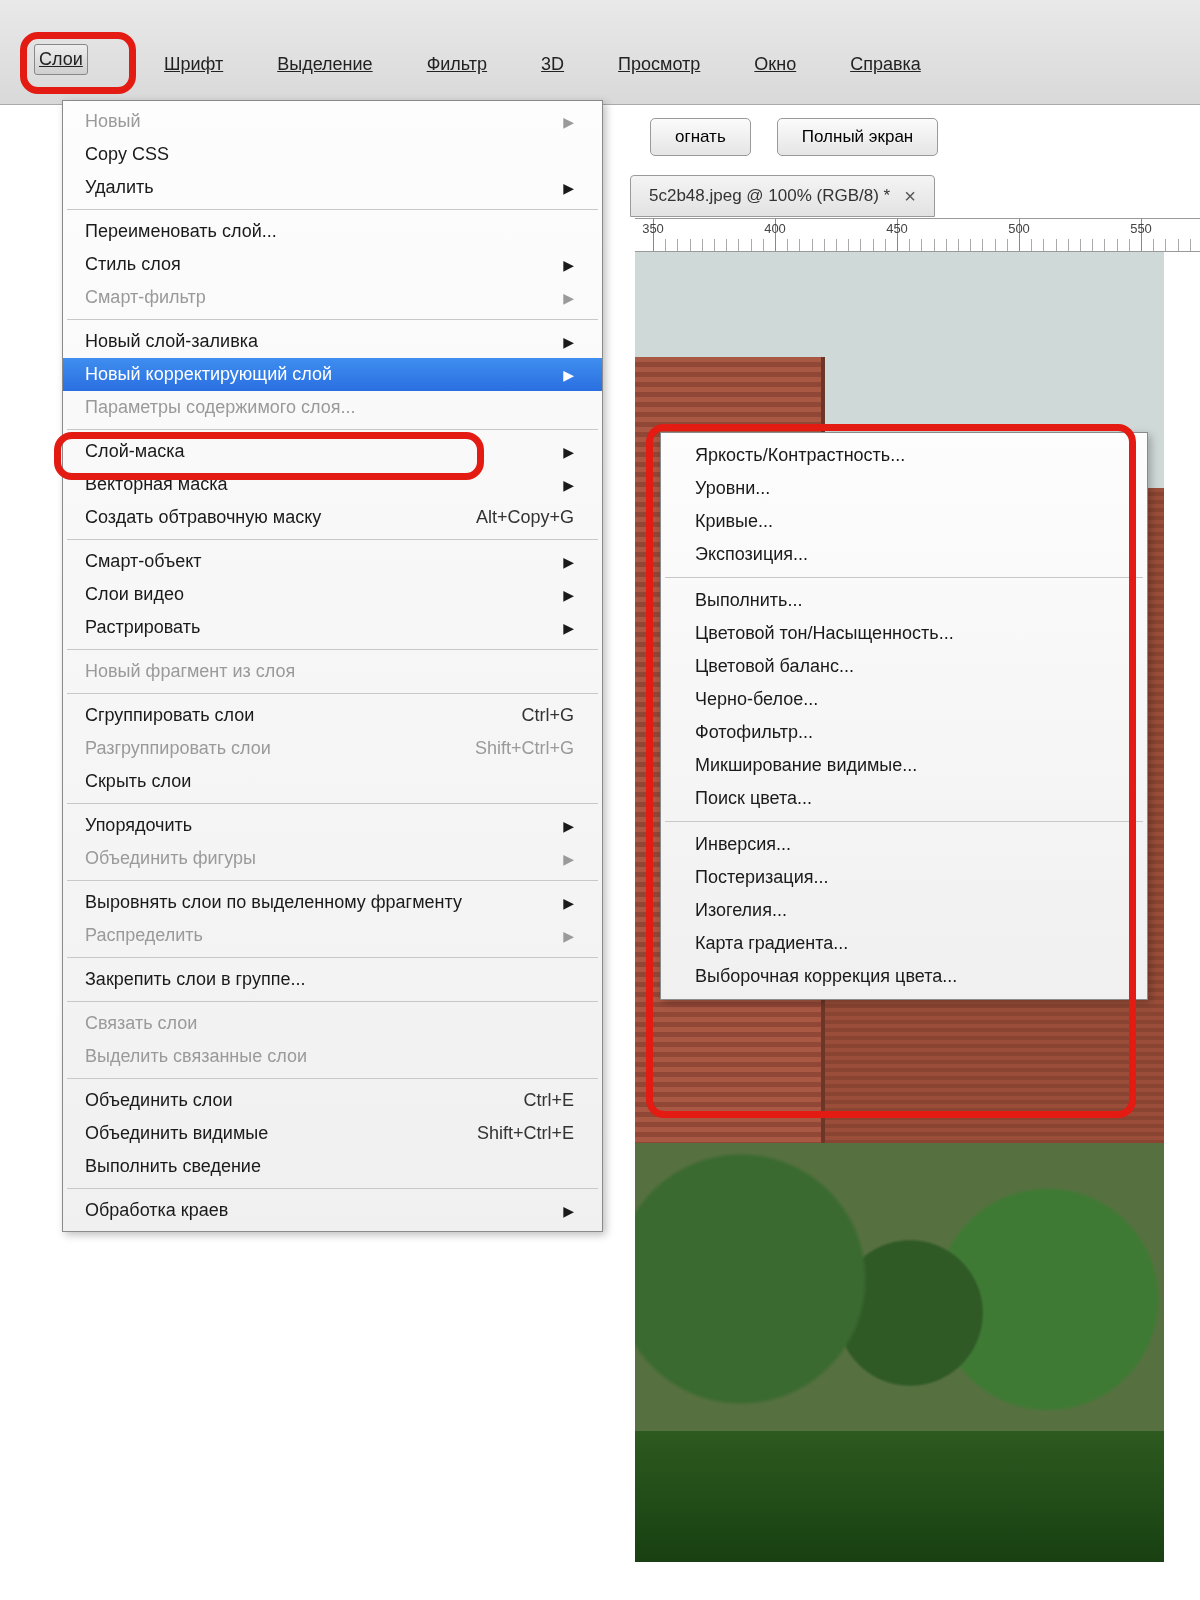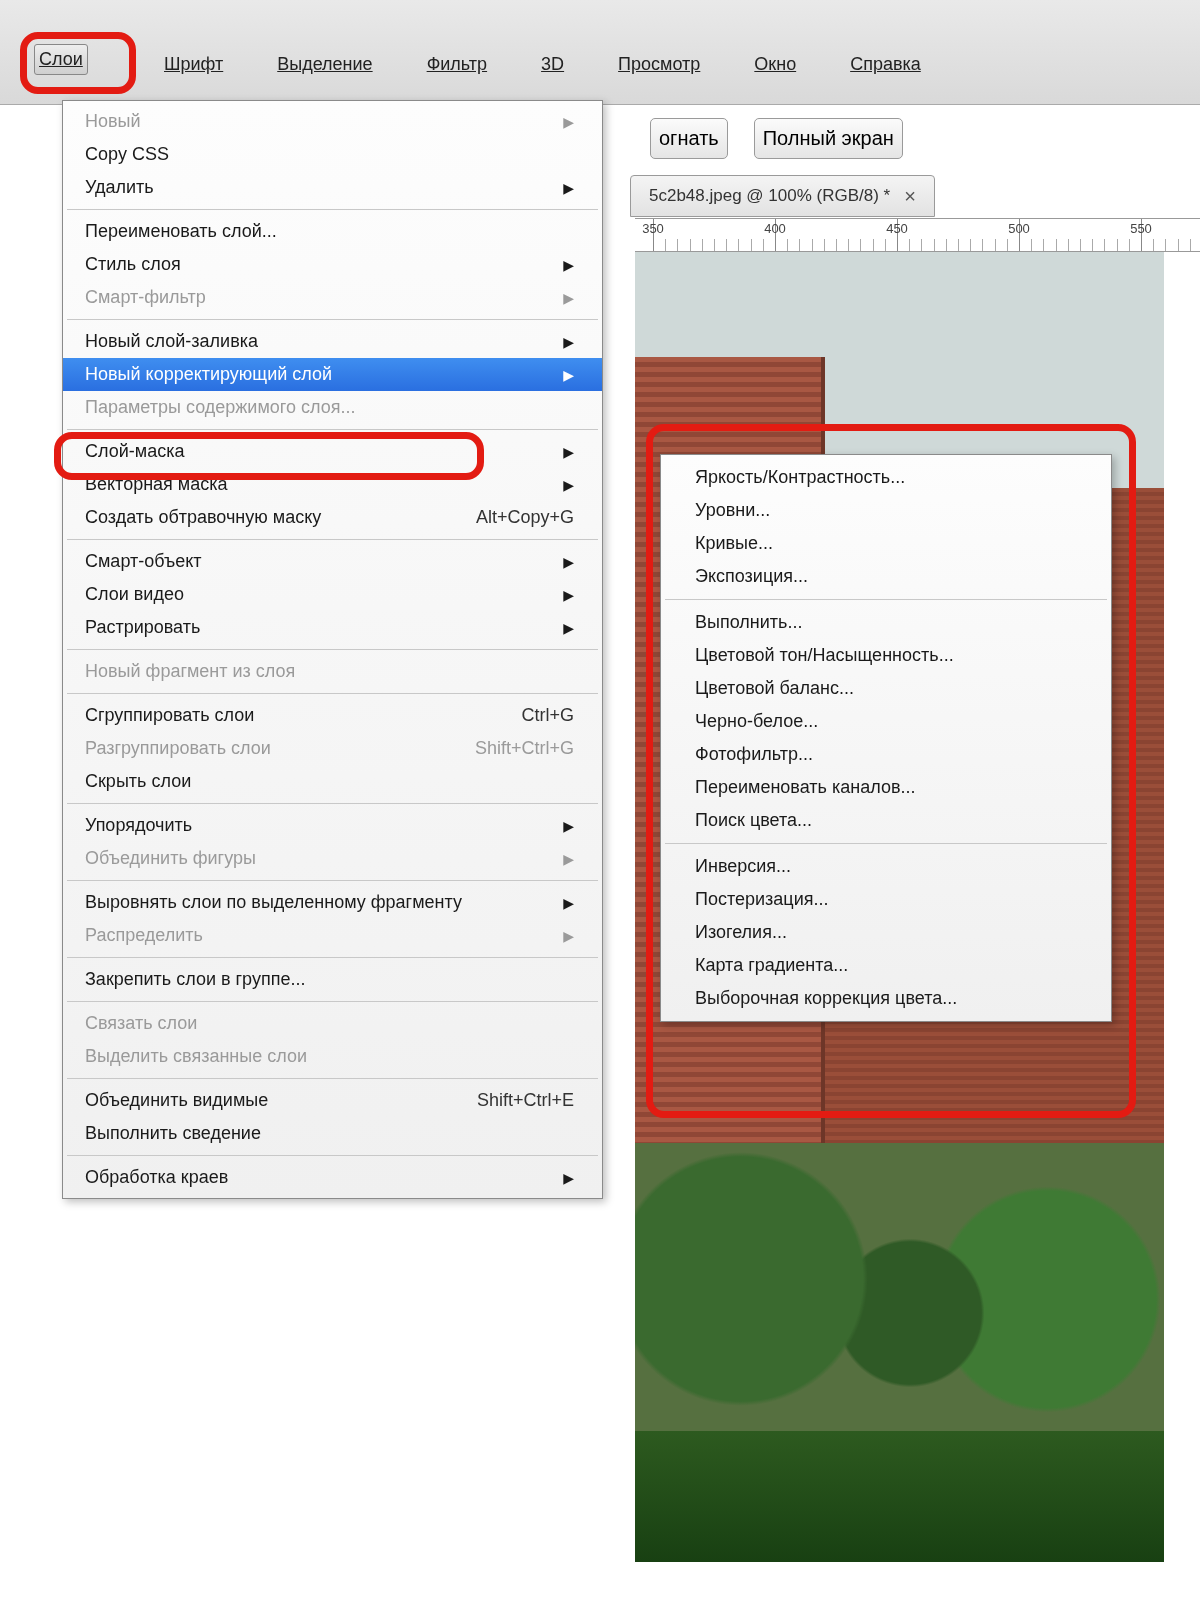--- a/index.html
+++ b/index.html
@@ -39,22 +39,22 @@
 
   
   .toolbar {
     position: absolute;
     left: 650px; top: 118px;
     display: flex;
     gap: 26px;
   }
   .toolbar button {
     font-family: inherit;
-    font-size: 20px;
-    padding: 8px 8px;
+    font-size: 17px;
+    padding: 8px 24px;
     background: linear-gradient(#fbfbfb,#e5e5e5);
     border: 1px solid #9a9a9a;
     border-radius: 5px;
   }
 
   
   .doctab {
     position: absolute;
     left: 630px; top: 175px;
     height: 42px;
@@ -160,28 +160,27 @@
   .menu hr {
     border: none;
     border-top: 1px solid #c8c8c8;
     margin: 5px 4px;
   }
 
   
   .submenu {
     position: absolute;
     left: 660px; top: 432px;
-    width: 452px;
+    width: 488px;
     background: linear-gradient(#fdfdfd,#f0f0f0);
     border: 1px solid #8a8a8a;
     box-shadow: 3px 3px 8px rgba(0,0,0,.25);
     padding: 6px 0;
     color: #1a1a1a;
     z-index: 60;
-    margin-top: 22px;
   }
   .submenu .item {
     padding: 6px 30px 6px 34px;
     white-space: nowrap;
   }
   .submenu hr {
     border:none; border-top:1px solid #c8c8c8;
     margin: 6px 4px;
   }
 
@@ -381,20 +380,24 @@
     </div>
     <hr>
     <div class="item disabled">
       <span>Связать слои</span>
     </div>
     <div class="item disabled">
       <span>Выделить связанные слои</span>
     </div>
     <hr>
     <div class="item">
+      <span>Объединить слои</span>
+      <span class="shortcut">Ctrl+E</span>
+    </div>
+    <div class="item">
       <span>Объединить видимые</span>
       <span class="shortcut">Shift+Ctrl+E</span>
     </div>
     <div class="item">
       <span>Выполнить сведение</span>
     </div>
     <hr>
     <div class="item">
       <span>Обработка краев</span>
       <span class="arrow">▶</span>
@@ -405,21 +408,21 @@
     <div class="item">Яркость/Контрастность...</div>
     <div class="item">Уровни...</div>
     <div class="item">Кривые...</div>
     <div class="item">Экспозиция...</div>
     <hr>
     <div class="item">Выполнить...</div>
     <div class="item">Цветовой тон/Насыщенность...</div>
     <div class="item">Цветовой баланс...</div>
     <div class="item">Черно-белое...</div>
     <div class="item">Фотофильтр...</div>
-    <div class="item">Переименовать каналов...</div>
+    <div class="item">Микширование видимые...</div>
     <div class="item">Поиск цвета...</div>
     <hr>
     <div class="item">Инверсия...</div>
     <div class="item">Постеризация...</div>
     <div class="item">Изогелия...</div>
     <div class="item">Карта градиента...</div>
     <div class="item">Выборочная коррекция цвета...</div>
   </div>
 
 <div class="hl" style="left:20px; top:32px; width:116px; height:62px;"></div>

